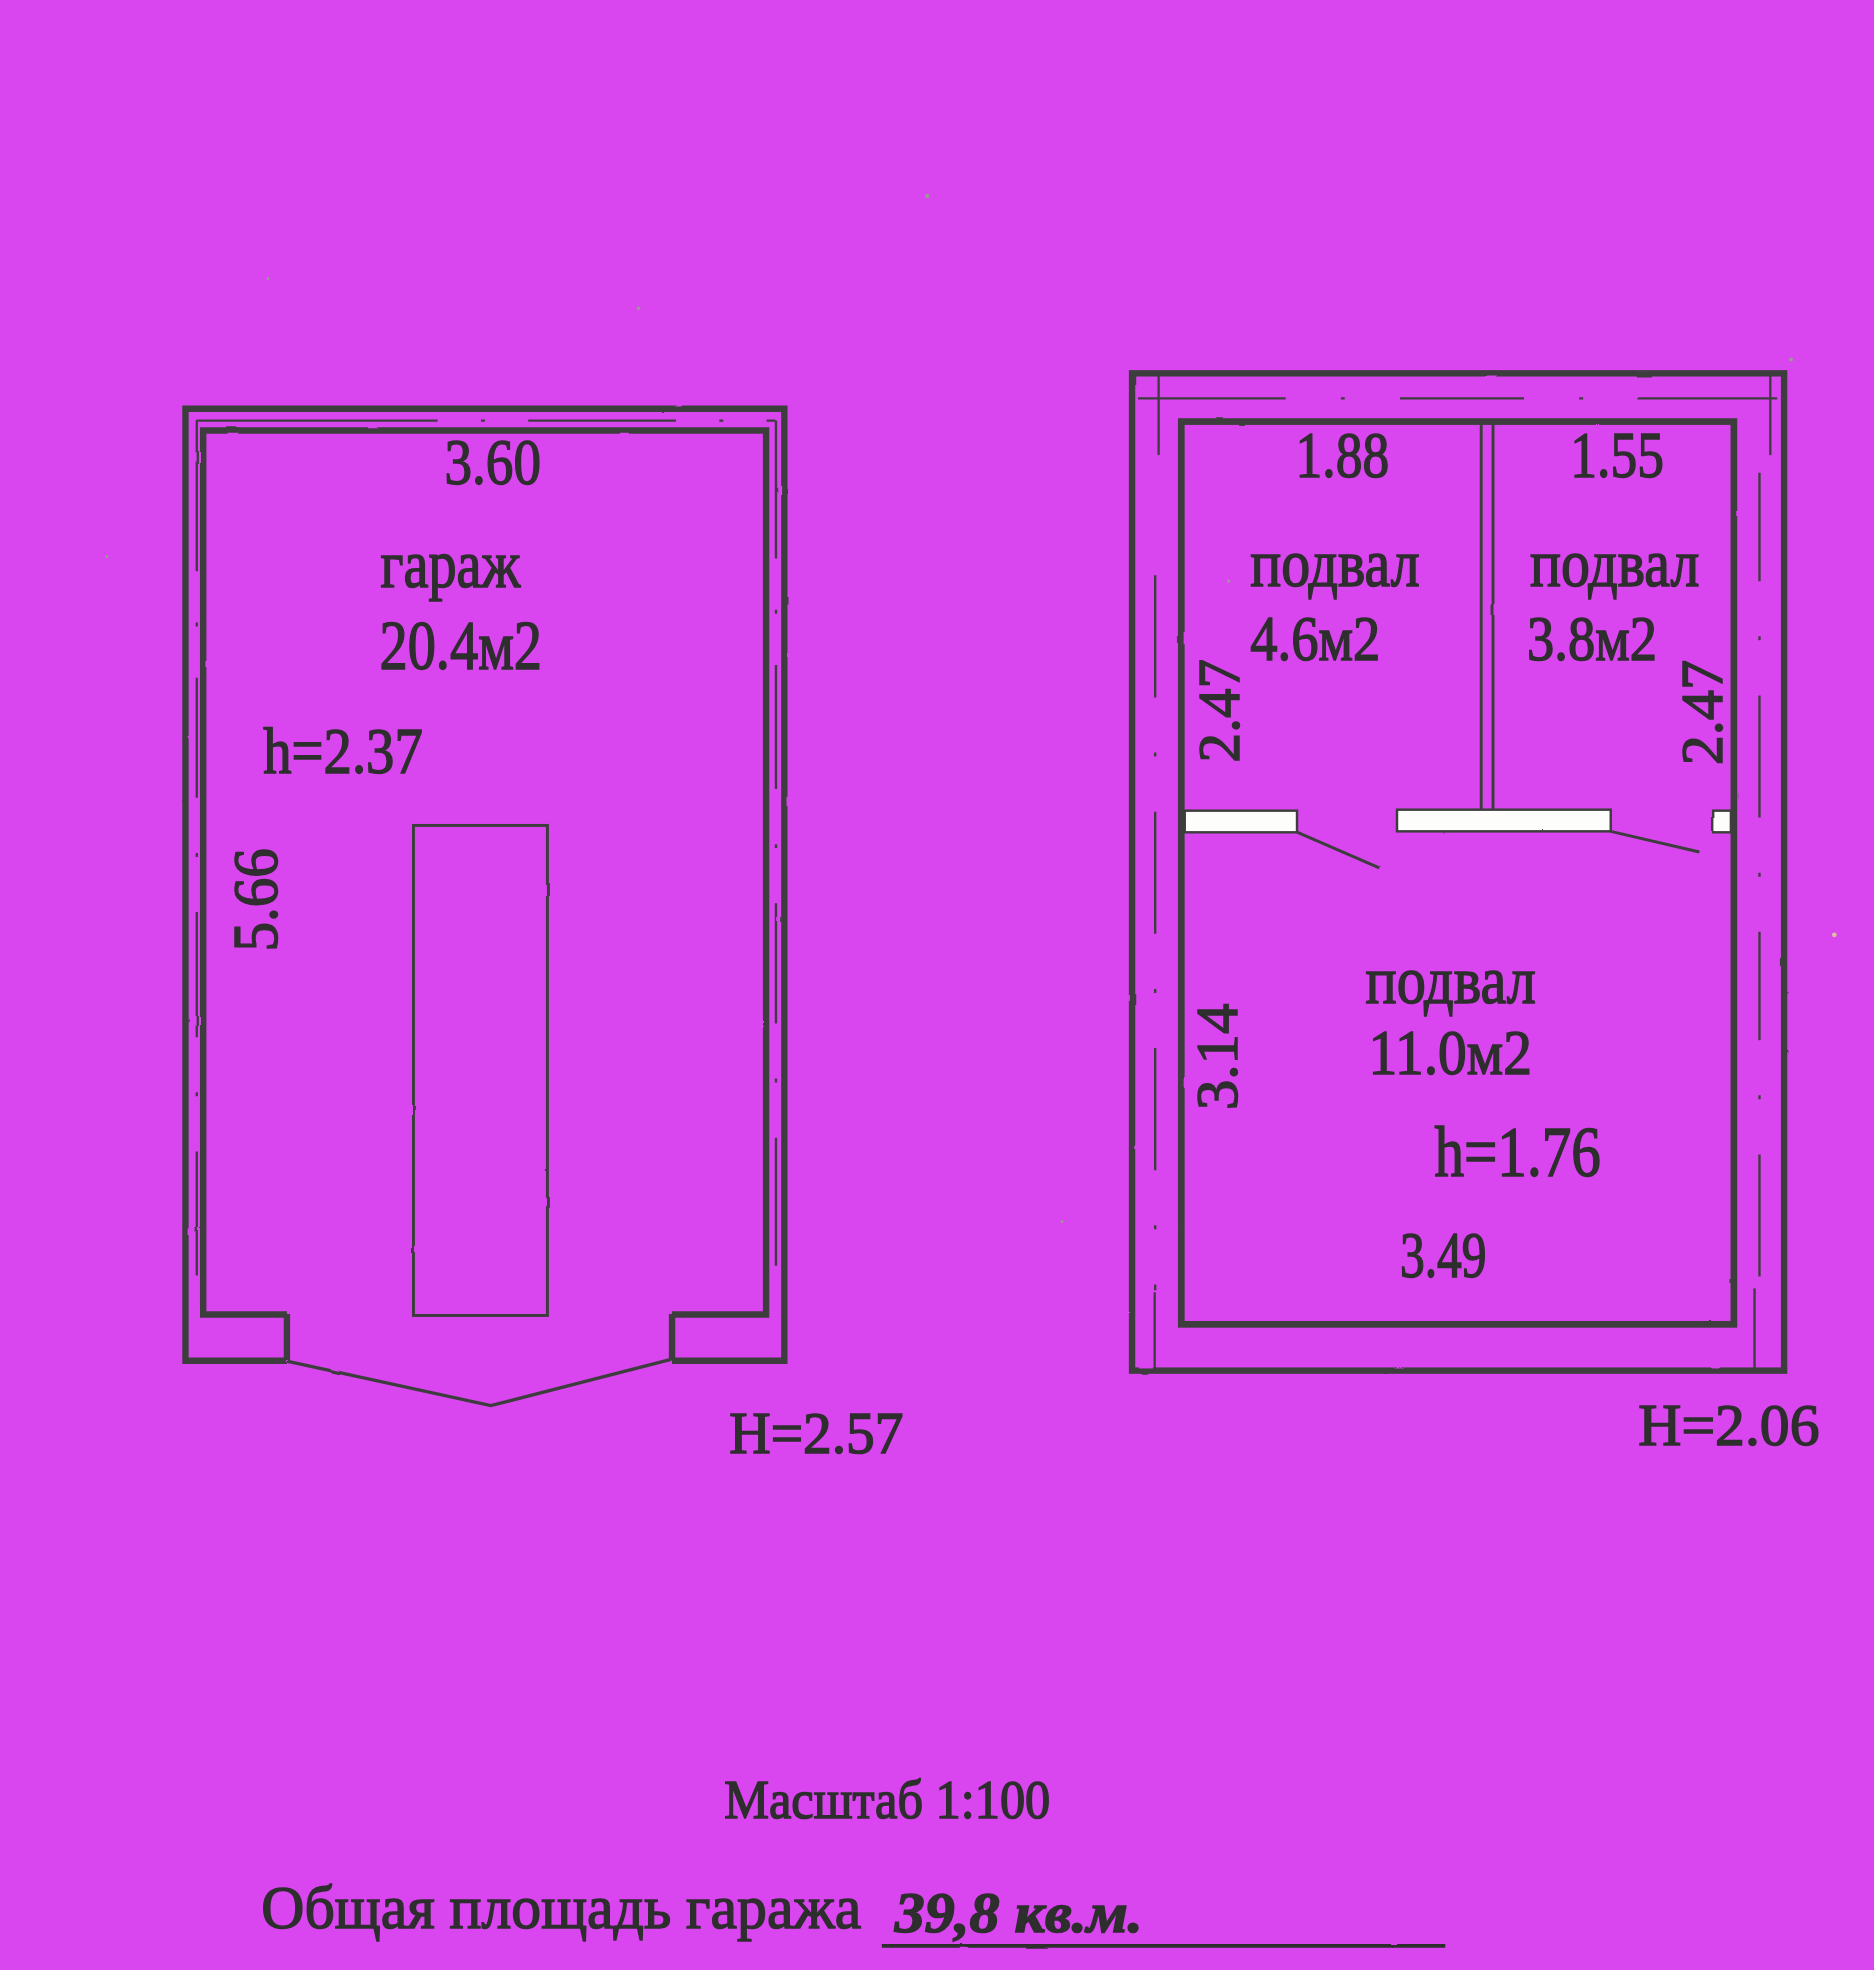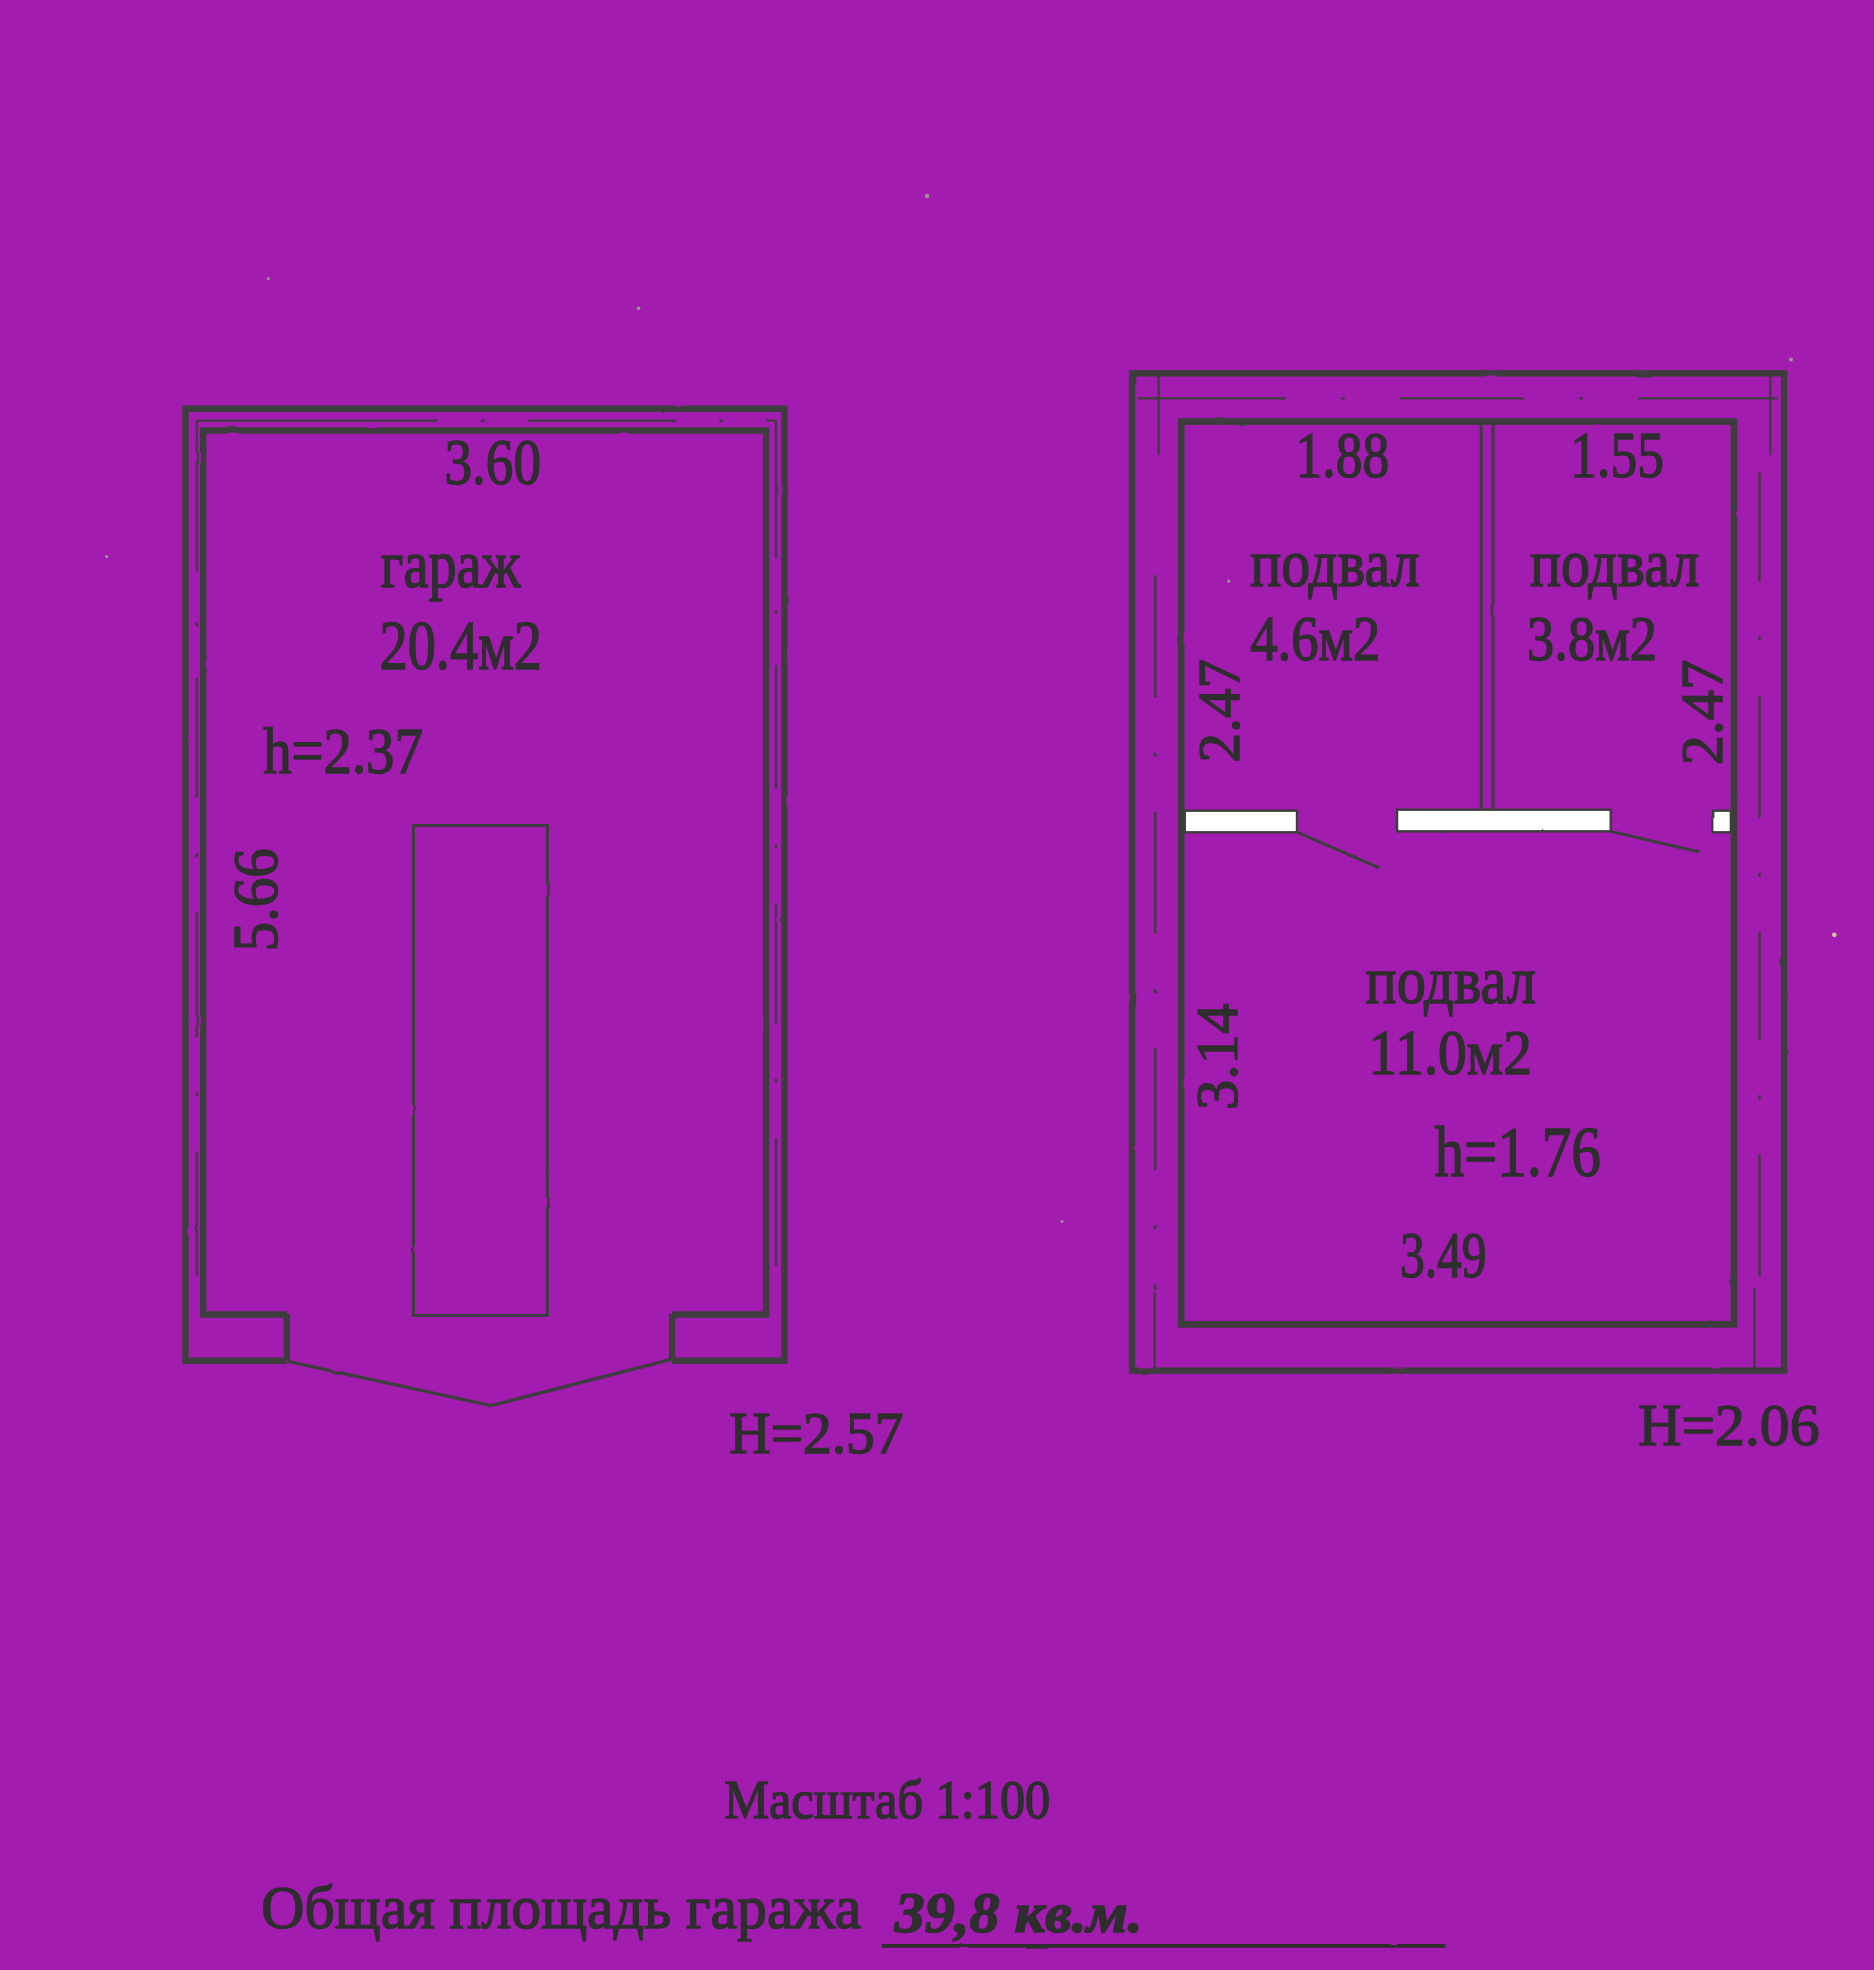--- a/index.html
+++ b/index.html
@@ -1,16 +1,16 @@
 <!DOCTYPE html>
 <html><head>
 <meta charset="utf-8">
 <style>
   html,body{margin:0;padding:0;background:#fdfdfc;}
-  #page{position:relative;width:1875px;height:1970px;background:#a21caf;overflow:hidden;}
+  #page{position:relative;width:1875px;height:1970px;background:#d946ef;overflow:hidden;}
   svg{position:absolute;left:0;top:0;}
   text{font-family:"Liberation Serif",serif;fill:#2e2e2e;stroke:#2e2e2e;stroke-width:1.5;}
 </style>
 </head>
 <body>
 <div id="page">
 <svg width="1875" height="1970" viewBox="0 0 1903 2000">
   <defs>
     <filter id="rough" x="-2%" y="-2%" width="104%" height="104%">
       <feTurbulence type="fractalNoise" baseFrequency="0.028 0.035" numOctaves="2" seed="11" result="n"></feTurbulence>

